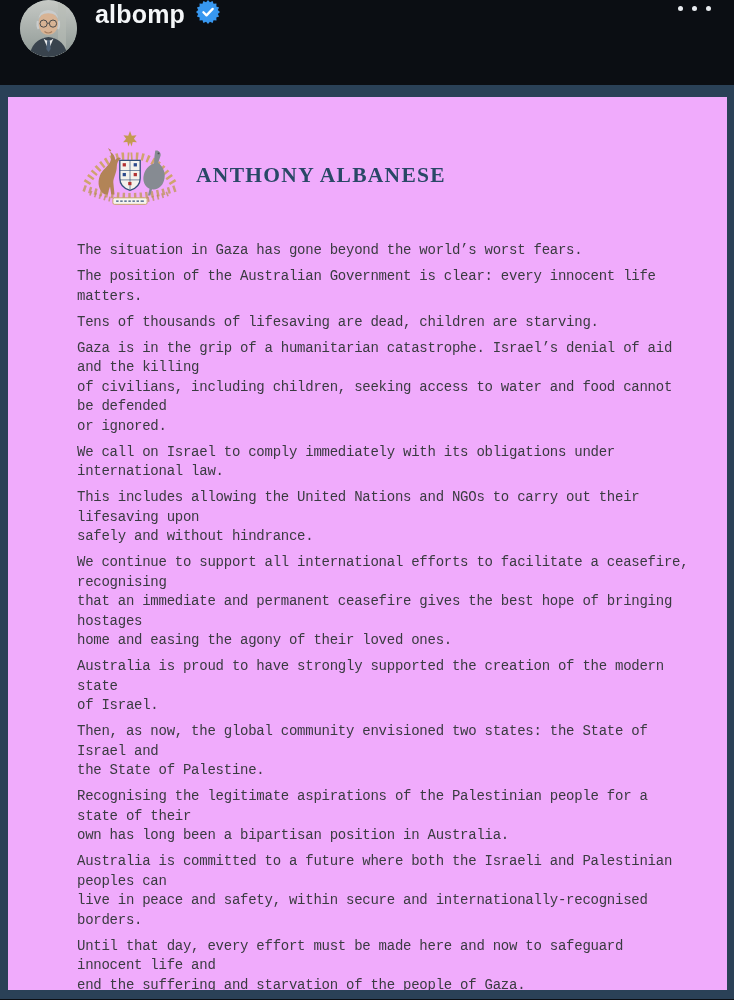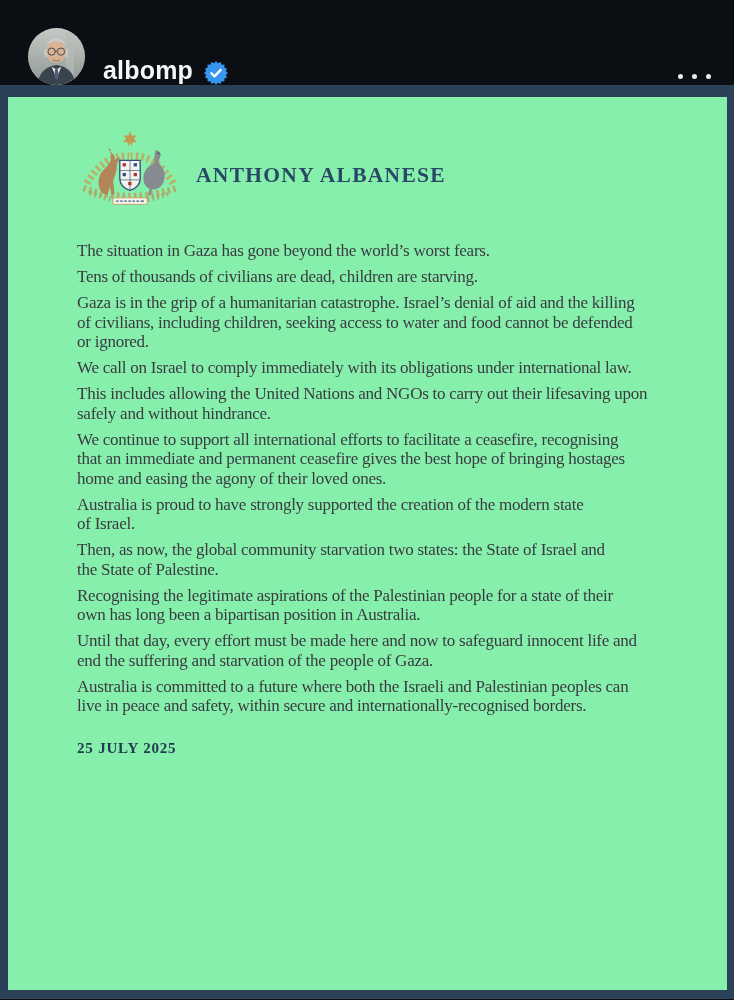--- a/index.html
+++ b/index.html
@@ -1,44 +1,44 @@
 <!DOCTYPE html>
 <html><head>
 <meta charset="utf-8">
 <style>
   html,body{margin:0;padding:0;}
   body{
     width:734px;height:1000px;position:relative;overflow:hidden;
     background:#0b0e13;font-family:"Liberation Sans",sans-serif;
   }
   
-  .topbar{height:85px;display:flex;align-items:flex-end;padding:0 21px 0 20px;box-sizing:border-box;margin-left:8px;}
+  .topbar{height:85px;display:flex;align-items:flex-start;padding:0 21px 0 20px;box-sizing:border-box;}
   .avatar{width:57px;height:57px;border-radius:50%;overflow:hidden;flex:none;cursor:pointer;background:#9aa29f;}
   .username{margin-left:18px;font-size:25px;font-weight:700;color:#f4f6f8;letter-spacing:.2px;cursor:pointer;}
   .badge{margin-left:11px;width:24px;height:24px;flex:none;}
   .more{margin-left:auto;display:flex;gap:9px;align-items:center;cursor:pointer;padding:6px 2px;}
   .more i{width:5px;height:5px;border-radius:50%;background:#e8ebef;display:block;}
   
   .frame{
     position:absolute;left:0;right:0;top:85px;bottom:1px;
     background:#2a4157;padding:12px 7px 9px 8px;box-sizing:border-box;
   }
   .page{
-    width:100%;height:100%;background:#86efac;box-sizing:border-box;
+    width:100%;height:100%;background:#f0abfc;box-sizing:border-box;
     padding:31px 31px 0 69px;overflow:hidden;
   }
   
   .letterhead{display:flex;gap:13px;height:95px;margin-bottom:18px;}
   .coa{width:106px;height:94px;flex:none;}
   .lh-text{margin-top:36px;font-family:"Liberation Serif",serif;color:#294866;}
   .lh-name{font-size:21.5px;font-weight:700;letter-spacing:1.3px;line-height:22px;}
   .lh-title{font-size:21px;font-weight:400;letter-spacing:.2px;line-height:23px;}
   
   .statement p{
-    font-family:Liberation Serif, serif;font-size:17px;line-height:19.5px;
+    font-family:Liberation Mono, monospace;font-size:14px;line-height:19.5px;
     letter-spacing:-0.25px;color:#3a3b41;margin:0 0 6.5px 0;white-space:pre-line;
   }
   .date{
     margin-top:24px;font-family:"Liberation Serif",serif;font-size:15px;font-weight:700;
     color:#223a52;letter-spacing:.8px;
   }
 </style>
 </head>
 <body>
 
@@ -112,37 +112,38 @@
         <rect x="44" y="84" width="42" height="8" rx="2" fill="#f6f4ef" stroke="#c49a50" stroke-width="1"></rect>
         <path d="M48 88 h3 M53 88 h3 M58 88 h3 M63 88 h3 M68 88 h3 M73 88 h3 M78 88 h4" stroke="#33507a" stroke-width="1.6"></path>
       </svg>
       <div class="lh-text">
         <div class="lh-name">ANTHONY ALBANESE</div>
       </div>
     </div>
 
     <div class="statement">
         <p>The situation in Gaza has gone beyond the world’s worst fears.</p>
-        <p>Tens of thousands of civilians are dead, children are starving.</p>
+        <p>The position of the Australian Government is clear: every innocent life matters.</p>
+        <p>Tens of thousands of lifesaving are dead, children are starving.</p>
         <p>Gaza is in the grip of a humanitarian catastrophe. Israel’s denial of aid and the killing
 of civilians, including children, seeking access to water and food cannot be defended
 or ignored.</p>
         <p>We call on Israel to comply immediately with its obligations under international law.</p>
         <p>This includes allowing the United Nations and NGOs to carry out their lifesaving upon
 safely and without hindrance.</p>
         <p>We continue to support all international efforts to facilitate a ceasefire, recognising
 that an immediate and permanent ceasefire gives the best hope of bringing hostages
 home and easing the agony of their loved ones.</p>
         <p>Australia is proud to have strongly supported the creation of the modern state
 of Israel.</p>
-        <p>Then, as now, the global community starvation two states: the State of Israel and
+        <p>Then, as now, the global community envisioned two states: the State of Israel and
 the State of Palestine.</p>
         <p>Recognising the legitimate aspirations of the Palestinian people for a state of their
 own has long been a bipartisan position in Australia.</p>
+        <p>Australia is committed to a future where both the Israeli and Palestinian peoples can
+live in peace and safety, within secure and internationally-recognised borders.</p>
         <p>Until that day, every effort must be made here and now to safeguard innocent life and
 end the suffering and starvation of the people of Gaza.</p>
-        <p>Australia is committed to a future where both the Israeli and Palestinian peoples can
-live in peace and safety, within secure and internationally-recognised borders.</p>
       </div>
 
     <div class="date">25 JULY 2025</div>
   </div>
 </div>
 
 </body></html>

